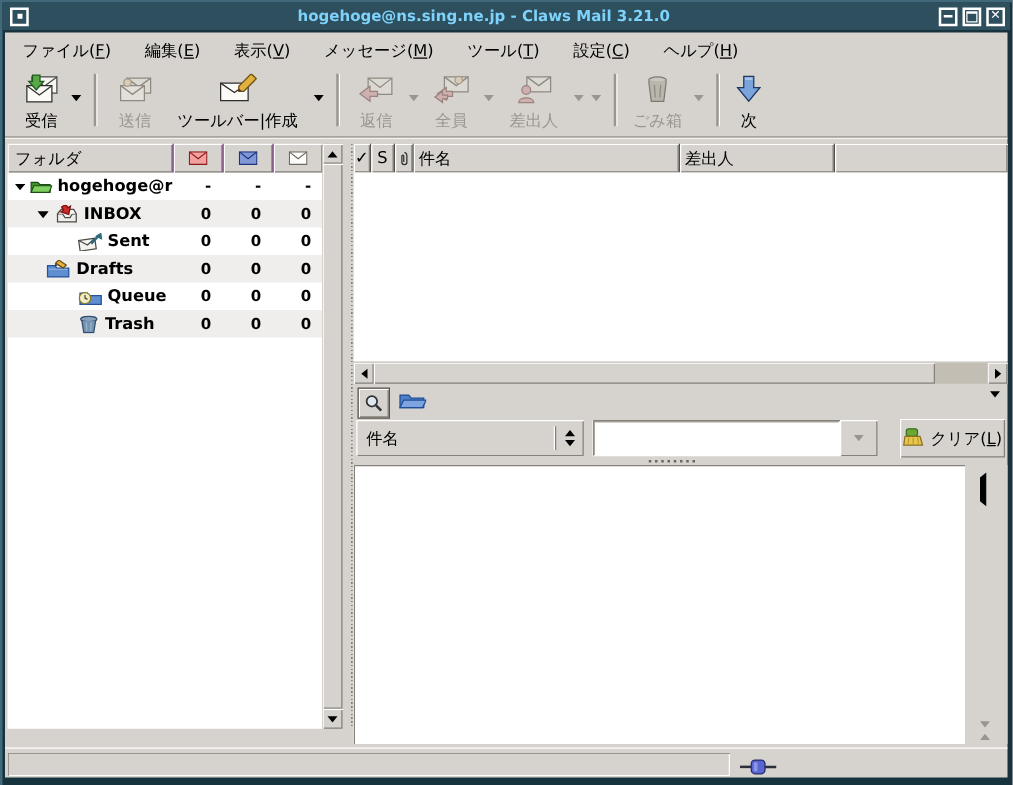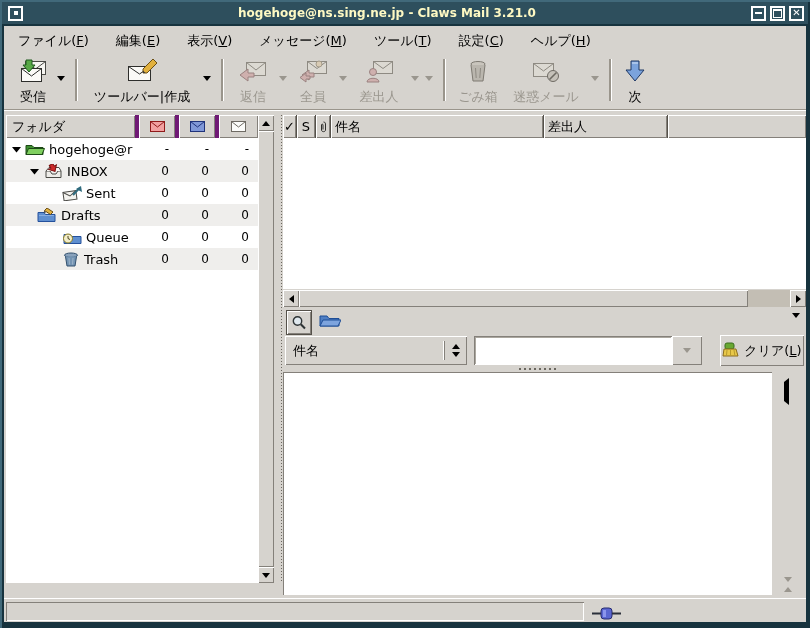--- a/index.html
+++ b/index.html
@@ -3,21 +3,21 @@
 <meta charset="utf-8">
 <style>
   html,body{margin:0;padding:0;}
   body{font-family:"DejaVu Sans","Liberation Sans",sans-serif;}
   #window{position:relative;width:810px;height:628px;background:#17333e;overflow:hidden;}
   #frame-accent{position:absolute;left:0;top:0;width:810px;height:2px;background:#41697a;}
   #frame-left{position:absolute;left:0;top:0;width:2px;height:628px;background:#41697a;}
 
   
   .titlebar{position:absolute;left:2px;top:2px;width:806px;height:22px;background:#2e4f5d;display:flex;align-items:center;}
-  .titlebar .title{flex:1;text-align:center;color:#fef9c3;font-size:12px;font-weight:bold;letter-spacing:0;}
+  .titlebar .title{flex:1;text-align:center;color:#7dd3fc;font-size:12px;font-weight:bold;letter-spacing:0;}
   .win-btn{width:15px;height:15px;border:2px solid #ffffff;background:#2e4f5d;margin-right:4px;display:flex;align-items:center;justify-content:center;color:#fff;box-sizing:border-box;}
   .menu-btn{margin-left:6px;margin-right:0;}
   .menu-btn .dot{width:4px;height:4px;background:#fff;}
   .glyph-min{width:7px;height:2px;background:#fff;}
   .glyph-max{width:7px;height:6px;border:1px solid #fff;border-top:2px solid #fff;}
   .glyph-close{color:#fff;font-size:10px;font-weight:bold;line-height:1;}
 
   
   .client{position:absolute;left:4px;top:26px;width:802px;height:596px;background:#d6d3ce;}
 
@@ -35,25 +35,25 @@
   .tb-arrow{width:14px;display:flex;align-items:center;justify-content:center;margin-top:18px;height:12px;}
   .tb-sep{width:2px;height:42px;margin:5px 7px 0 7px;background:#9a958c;box-shadow:1px 0 0 #ffffff;}
 
   
   .raised{background:#d6d3ce;box-shadow:inset 1px 1px 0 #ffffff,inset -1px -1px 0 #84807a;}
   .sunken-gray{background:#d6d3ce;box-shadow:inset 1px 1px 0 #84807a,inset -1px -1px 0 #ffffff;}
 
   
   .folder-pane{position:absolute;left:2px;top:89px;width:252px;height:468px;background:#ffffff;}
   .fp-header{position:absolute;left:0;top:0;width:252px;height:23px;display:flex;}
-  .fp-hcell{box-sizing:border-box;background:#d6d3ce;box-shadow:inset 1px 1px 0 #ffffff,inset -1px -1px 0 #84807a;border-right:4px solid #701a75;display:flex;align-items:center;justify-content:center;font-size:13px;}
+  .fp-hcell{box-sizing:border-box;background:#d6d3ce;box-shadow:inset 1px 1px 0 #ffffff,inset -1px -1px 0 #84807a;border-right:1px solid #701a75;display:flex;align-items:center;justify-content:center;font-size:13px;}
   .fp-hcell.name{justify-content:flex-start;padding-left:6px;width:133px;}
   .fp-hcell.num{width:40px;}
   .fp-hcell.last{width:39px;border-right:none;}
-  .fp-rows{position:absolute;left:0;top:23px;width:252px;}
+  .fp-rows{position:absolute;left:0;top:23px;width:252px;font-weight:bold;}
   .fp-row{height:22px;display:flex;align-items:center;font-size:13px;color:#000;position:relative;}
   .fp-row.alt{background:#efeeec;}
   .fp-name{display:flex;align-items:center;gap:4px;white-space:nowrap;overflow:hidden;width:132px;box-sizing:border-box;}
   .fp-num{width:40px;text-align:right;padding-right:9px;box-sizing:border-box;font-size:12px;}
   .expander{width:9px;height:7px;display:inline-block;}
 
   
   .vscroll{position:absolute;background:#c3beb4;}
   .sb-btn{position:absolute;background:#d6d3ce;box-shadow:inset 1px 1px 0 #ffffff,inset -1px -1px 0 #84807a;display:flex;align-items:center;justify-content:center;}
   .sb-thumb{position:absolute;background:#d6d3ce;box-shadow:inset 1px 1px 0 #ffffff,inset -1px -1px 0 #84807a;}
@@ -146,20 +146,32 @@
             <path d="M3.5 9.5 L13.5 17 L23.5 9.5" fill="none" stroke="#2e2e2c"></path>
             <polygon points="8,1 14,1 14,6 17,6 11,13 5,6 8,6" fill="#58a846" stroke="#1e5a1e"></polygon>
           </svg>
         </div>
         <div class="tb-label">受信</div>
       </div>
       <div class="tb-arrow">
           <span class="tri tri-down"></span>
         </div>
       <div class="tb-sep"></div>
+      <div class="tb-btn disabled" style="width:48px">
+        <div class="tb-icon">
+          <svg width="30" height="26" viewBox="0 0 30 26">
+            <rect x="8.5" y="3.5" width="19" height="12" fill="#dcd9d2" stroke="#8e8a82"></rect>
+            <path d="M8.5 3.5 L18 10.5 L27.5 3.5" fill="none" stroke="#8e8a82"></path>
+            <rect x="3.5" y="9.5" width="19" height="12" fill="#e3e0da" stroke="#8e8a82"></rect>
+            <path d="M3.5 9.5 L13 16.5 L22.5 9.5" fill="none" stroke="#8e8a82"></path>
+            <circle cx="9" cy="7" r="3" fill="#d9cbb4" stroke="#a39a88"></circle>
+          </svg>
+        </div>
+        <div class="tb-label">送信</div>
+      </div>
       <div class="tb-btn" style="width:116px">
         <div class="tb-icon">
           <svg width="34" height="26" viewBox="0 0 34 26">
             <rect x="3.5" y="7.5" width="22" height="14" fill="#fbfaf7" stroke="#2e2e2c"></rect>
             <path d="M3.5 7.5 L14.5 15 L25.5 7.5" fill="none" stroke="#2e2e2c"></path>
             <polygon points="28,0 32,4 22,14 18,14 18,10" fill="#e2b13e" stroke="#6b4f14"></polygon>
             <polygon points="18,14 18,11.5 20.5,14" fill="#3a3a38"></polygon>
           </svg>
         </div>
         <div class="tb-label">ツールバー|作成</div>
@@ -217,31 +229,20 @@
       <div class="tb-btn disabled" style="width:52px">
         <div class="tb-icon">
           <svg width="22" height="26" viewBox="0 0 22 26">
             <ellipse cx="11" cy="5" rx="7" ry="2.5" fill="#c9c5bd" stroke="#7e7a72"></ellipse>
             <path d="M4 6 L6 22 L16 22 L18 6" fill="#bab6ae" stroke="#7e7a72"></path>
             <line x1="8.5" y1="9" x2="9.2" y2="19" stroke="#8e8a82"></line>
             <line x1="13.5" y1="9" x2="12.8" y2="19" stroke="#8e8a82"></line>
           </svg>
         </div>
         <div class="tb-label">ごみ箱</div>
-      </div>
-      <div class="tb-btn disabled" style="width:84px">
-        <div class="tb-icon">
-          <svg width="32" height="26" viewBox="0 0 32 26">
-            <rect x="3.5" y="4.5" width="20" height="13" fill="#dcd9d2" stroke="#8e8a82"></rect>
-            <path d="M3.5 4.5 L13.5 12 L23.5 4.5" fill="none" stroke="#8e8a82"></path>
-            <circle cx="23" cy="17" r="5.5" fill="#c5c1b9" stroke="#6e6a63"></circle>
-            <line x1="19.5" y1="20.5" x2="26.5" y2="13.5" stroke="#6e6a63" stroke-width="1.6"></line>
-          </svg>
-        </div>
-        <div class="tb-label">迷惑メール</div>
       </div>
       <div class="tb-arrow">
           <span class="tri tri-down tri-gray"></span>
         </div>
       <div class="tb-sep"></div>
       <div class="tb-btn" style="width:34px">
         <div class="tb-icon">
           <svg width="20" height="24" viewBox="0 0 20 24">
             <polygon points="6,1 14,1 14,10 19,10 10,21 1,10 6,10" fill="#7ba3dc" stroke="#1f3864"></polygon>
             <polygon points="7,2 13,2 13,4 7,4" fill="#a9c4ea" stroke="none"></polygon>

